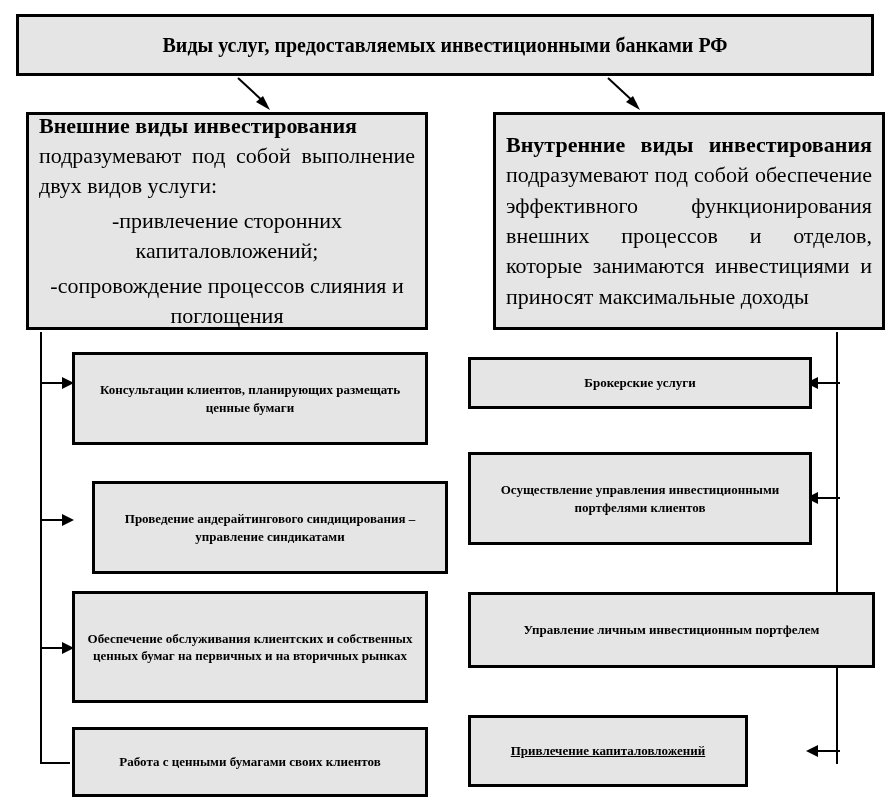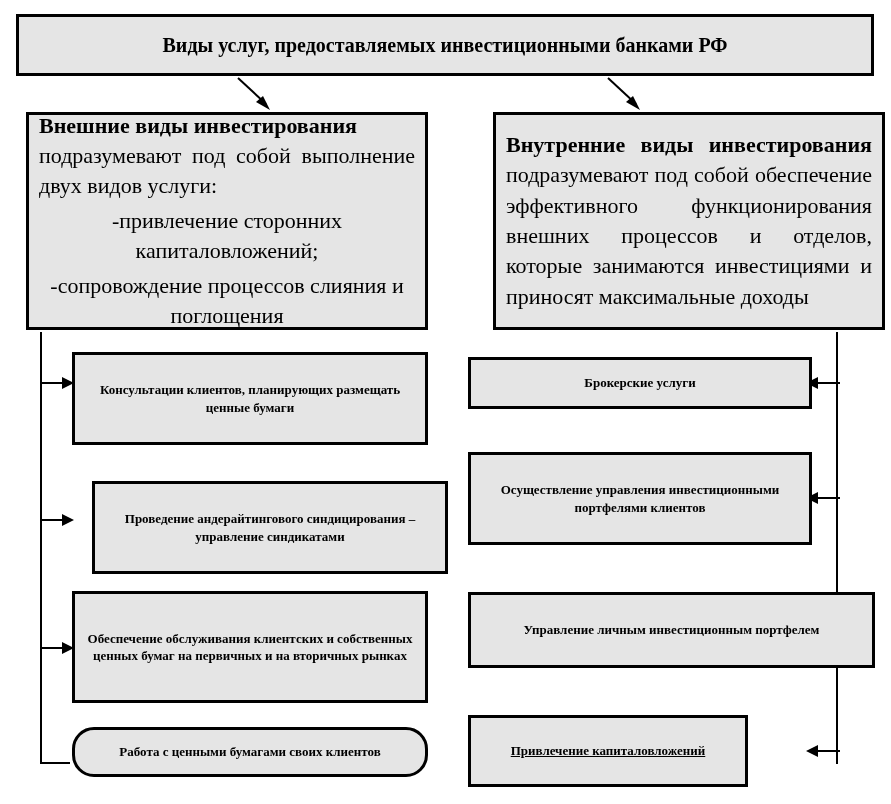--- a/index.html
+++ b/index.html
@@ -133,21 +133,21 @@
 
   <div class="box" style="left:72px; top:352px; width:356px; height:93px;">
     <div class="leaf-text">Консультации клиентов, планирующих размещать ценные бумаги</div>
   </div>
   <div class="box" style="left:56px; top:481px; width:356px; height:93px;margin-left:36px;">
     <div class="leaf-text">Проведение андерайтингового синдицирования – управление синдикатами</div>
   </div>
   <div class="box" style="left:72px; top:591px; width:356px; height:112px;">
     <div class="leaf-text">Обеспечение обслуживания клиентских и собственных ценных бумаг на первичных и на вторичных рынках</div>
   </div>
-  <div class="box" style="left:72px; top:727px; width:356px; height:50px;border-radius:22px;">
+  <div class="box" style="left:72px; top:727px; width:356px; height:70px;">
     <div class="leaf-text">Работа с ценными бумагами своих клиентов</div>
   </div>
 
   <div class="box" style="left:468px; top:357px; width:344px; height:52px;">
     <div class="leaf-text">Брокерские услуги</div>
   </div>
   <div class="box" style="left:468px; top:452px; width:344px; height:93px;">
     <div class="leaf-text">Осуществление управления инвестиционными портфелями клиентов</div>
   </div>
   <div class="box" style="left:468px; top:592px; width:407px; height:76px;">

